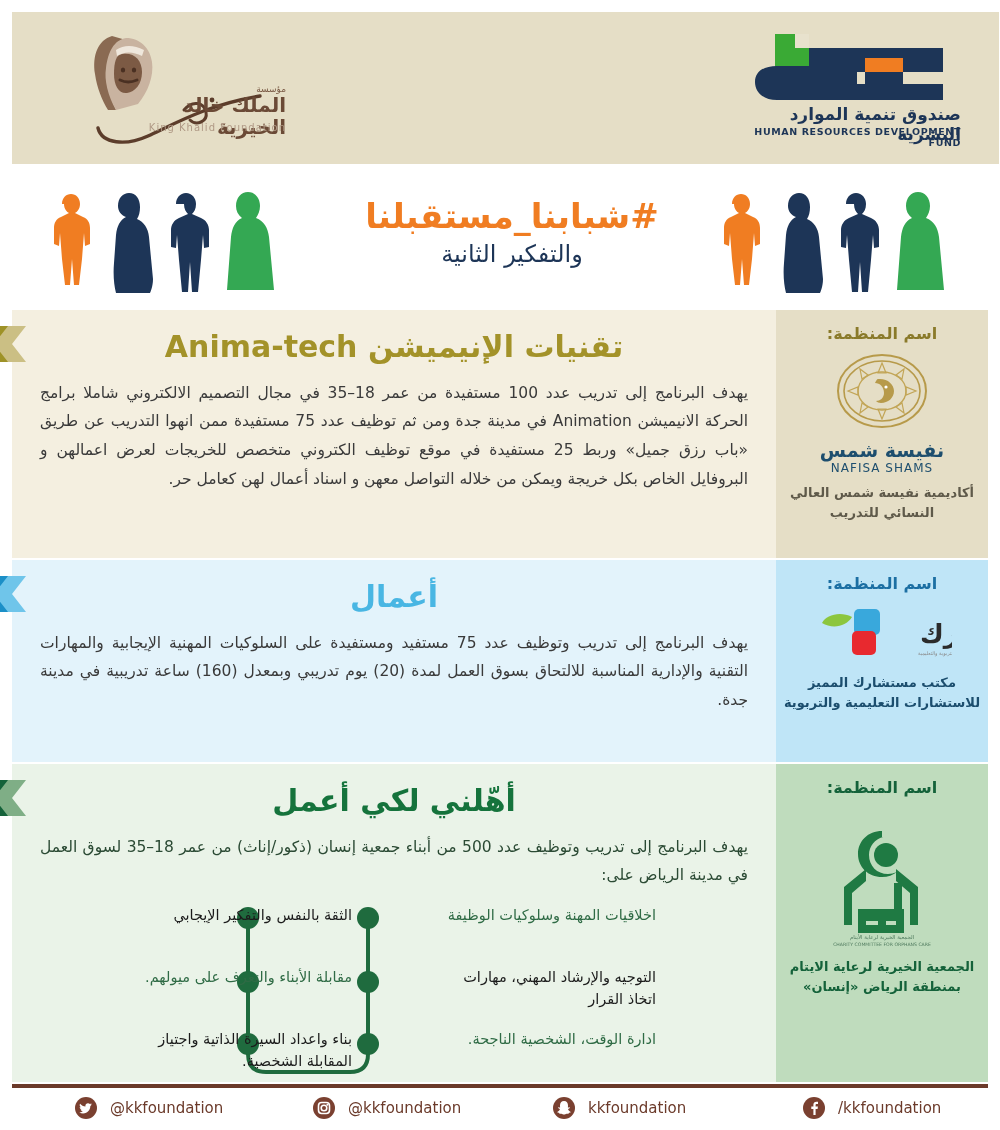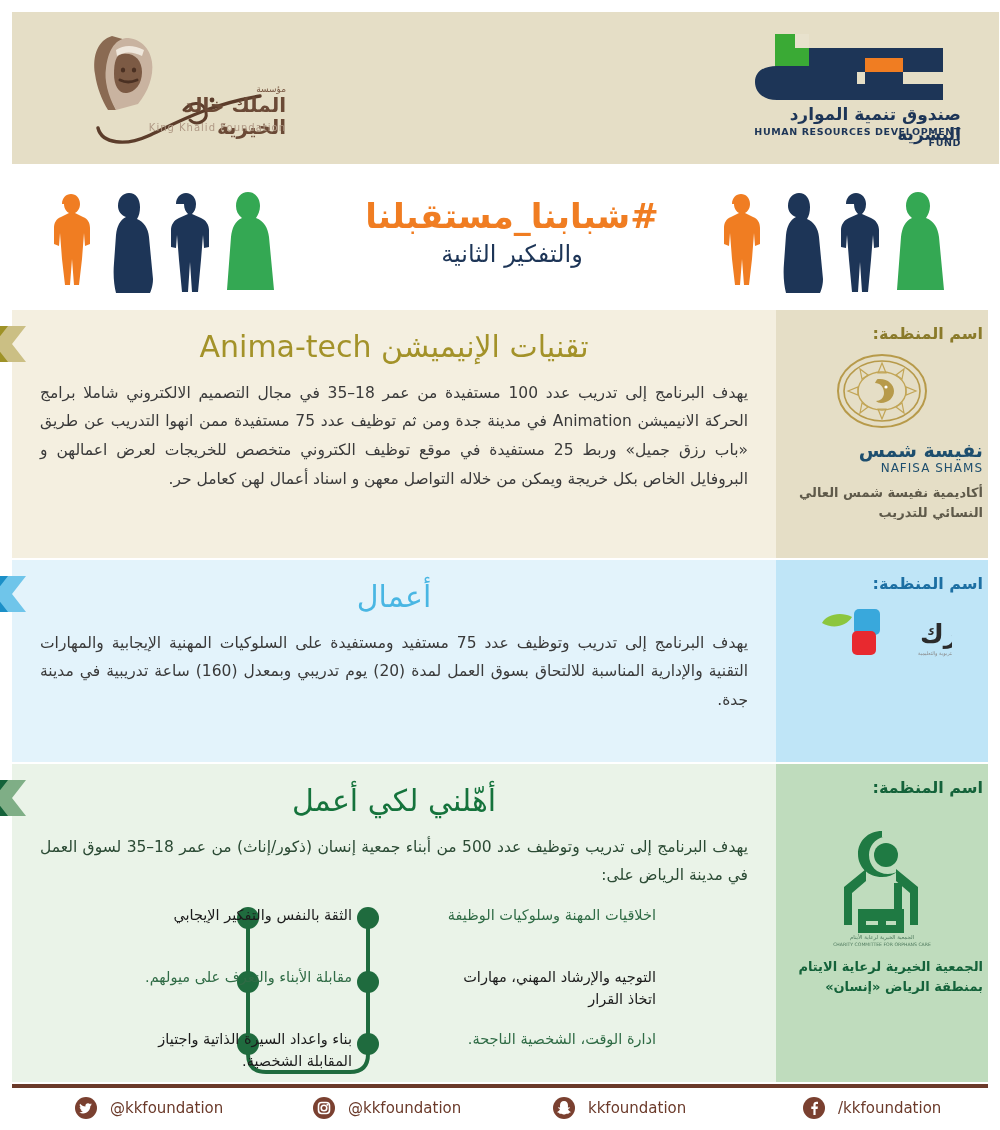--- a/index.html
+++ b/index.html
@@ -50,25 +50,25 @@
   .people-right{position:absolute;right:28px;top:14px;width:250px;height:105px;}
   .hero-text{position:absolute;left:300px;top:22px;width:400px;text-align:center;direction:rtl;}
   .hashtag{font-size:34px;font-weight:bold;color:#f07d22;letter-spacing:-1px;line-height:1.1;}
   .stage{font-size:24px;color:#1d3557;margin-top:6px;line-height:1.1;}
 
   
   .section{position:absolute;left:12px;width:976px;display:flex;flex-direction:row-reverse;}
   .sec-body{flex:1 1 auto;position:relative;padding:18px 28px 18px 28px;box-sizing:border-box;direction:rtl;}
   .sec-side{
     width:212px;flex:0 0 212px;position:relative;box-sizing:border-box;
-    padding:10px 5px;direction:rtl;
+    padding:10px 5px;direction:rtl;text-align:center;
   }
   .side-label{font-size:16px;font-weight:bold;margin:4px 0 8px 0;}
   .side-name{font-size:13px;font-weight:bold;line-height:1.5;margin-top:8px;}
-  .sec-title{text-align:center;font-size:30px;font-weight:normal;line-height:1.15;margin:2px 0 14px 0;}
+  .sec-title{text-align:center;font-size:30px;font-weight:bold;line-height:1.15;margin:2px 0 14px 0;}
   .sec-para{font-size:15.5px;line-height:1.85;text-align:justify;color:#3a3a3a;}
 
   .chev{position:absolute;top:12px;left:-34px;width:62px;height:44px;z-index:5;}
 
   
   #sec1{top:310px;height:248px;}
   #sec1 .sec-body{background:#f4efe0;}
   #sec1 .sec-side{background:#e5dec6;}
   #sec1 .sec-title{color:#a39229;}
   #sec1 .side-label{color:#8a7a2a;}
@@ -224,20 +224,21 @@
   <div class="section" id="sec2">
     <div class="sec-side">
       <div class="side-label">اسم المنظمة:</div>
       <svg width="140" height="62" viewBox="0 0 140 62" style="display:block;margin:10px auto 0;">
         <rect x="42" y="6" width="26" height="26" rx="5" fill="#39a8dc"></rect>
         <rect x="40" y="28" width="24" height="24" rx="5" fill="#e8292f"></rect>
         <path d="M40 14 c-12-6-26-2-30 6 c10 6 24 4 30-6 z" fill="#8cc63e"></path>
         <text x="108" y="40" text-anchor="end" font-family="DejaVu Sans" font-size="26" font-weight="bold" fill="#2b2b2b">مستشارك</text>
         <text x="106" y="52" text-anchor="end" font-family="DejaVu Sans" font-size="5" fill="#8a8a8a">للاستشارات التربوية والتعليمية</text>
       </svg>
+      <div class="side-name">مكتب مستشارك المميز للاستشارات التعليمية والتربوية</div>
     </div>
     <div class="sec-body">
       <svg class="chev" viewBox="0 0 62 44">
         <path d="M26 4 L48 4 L34 22 L48 40 L26 40 L12 22 Z" fill="#6fc5ea"></path>
         <path d="M8 4 L30 4 L16 22 L30 40 L8 40 L-6 22 Z" fill="#1b8fc7"></path>
       </svg>
       <div class="sec-title">أعمال</div>
       <div class="sec-para">يهدف البرنامج إلى تدريب وتوظيف عدد  75  مستفيد ومستفيدة على السلوكيات المهنية الإيجابية والمهارات التقنية والإدارية المناسبة للالتحاق بسوق العمل لمدة (20) يوم تدريبي وبمعدل (160) ساعة تدريبية في مدينة جدة.</div>
     </div>
   </div>

